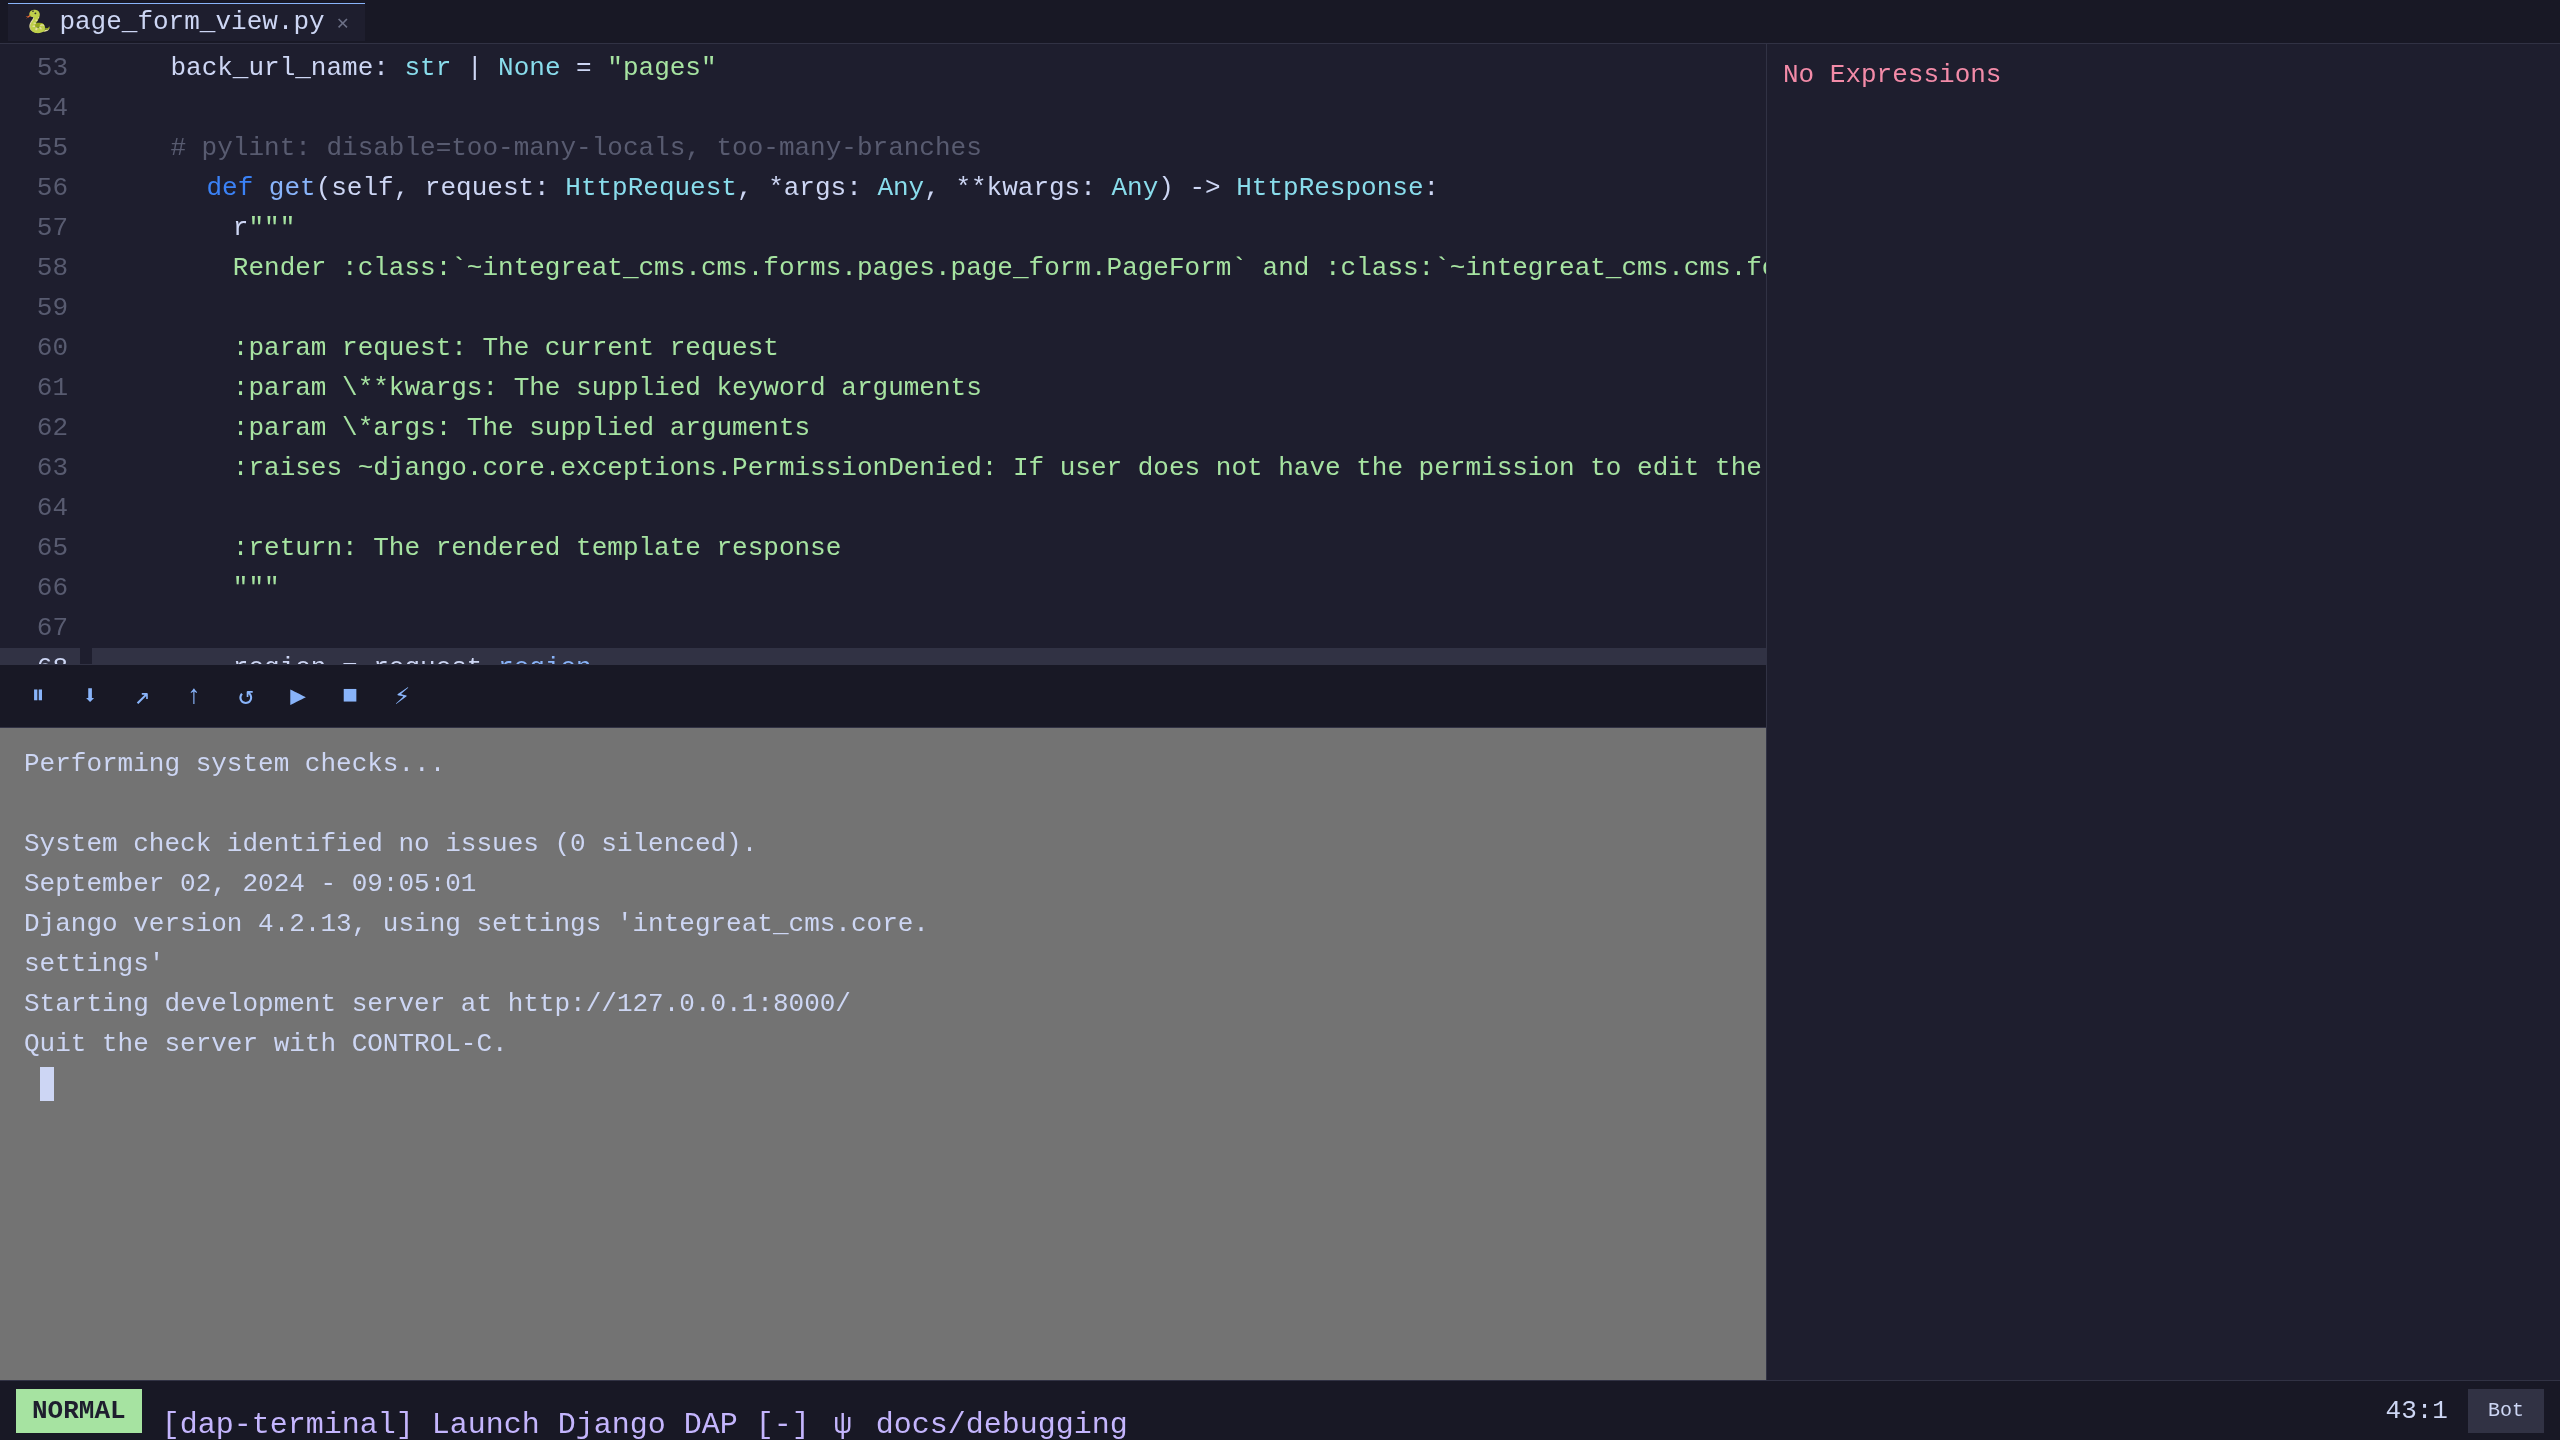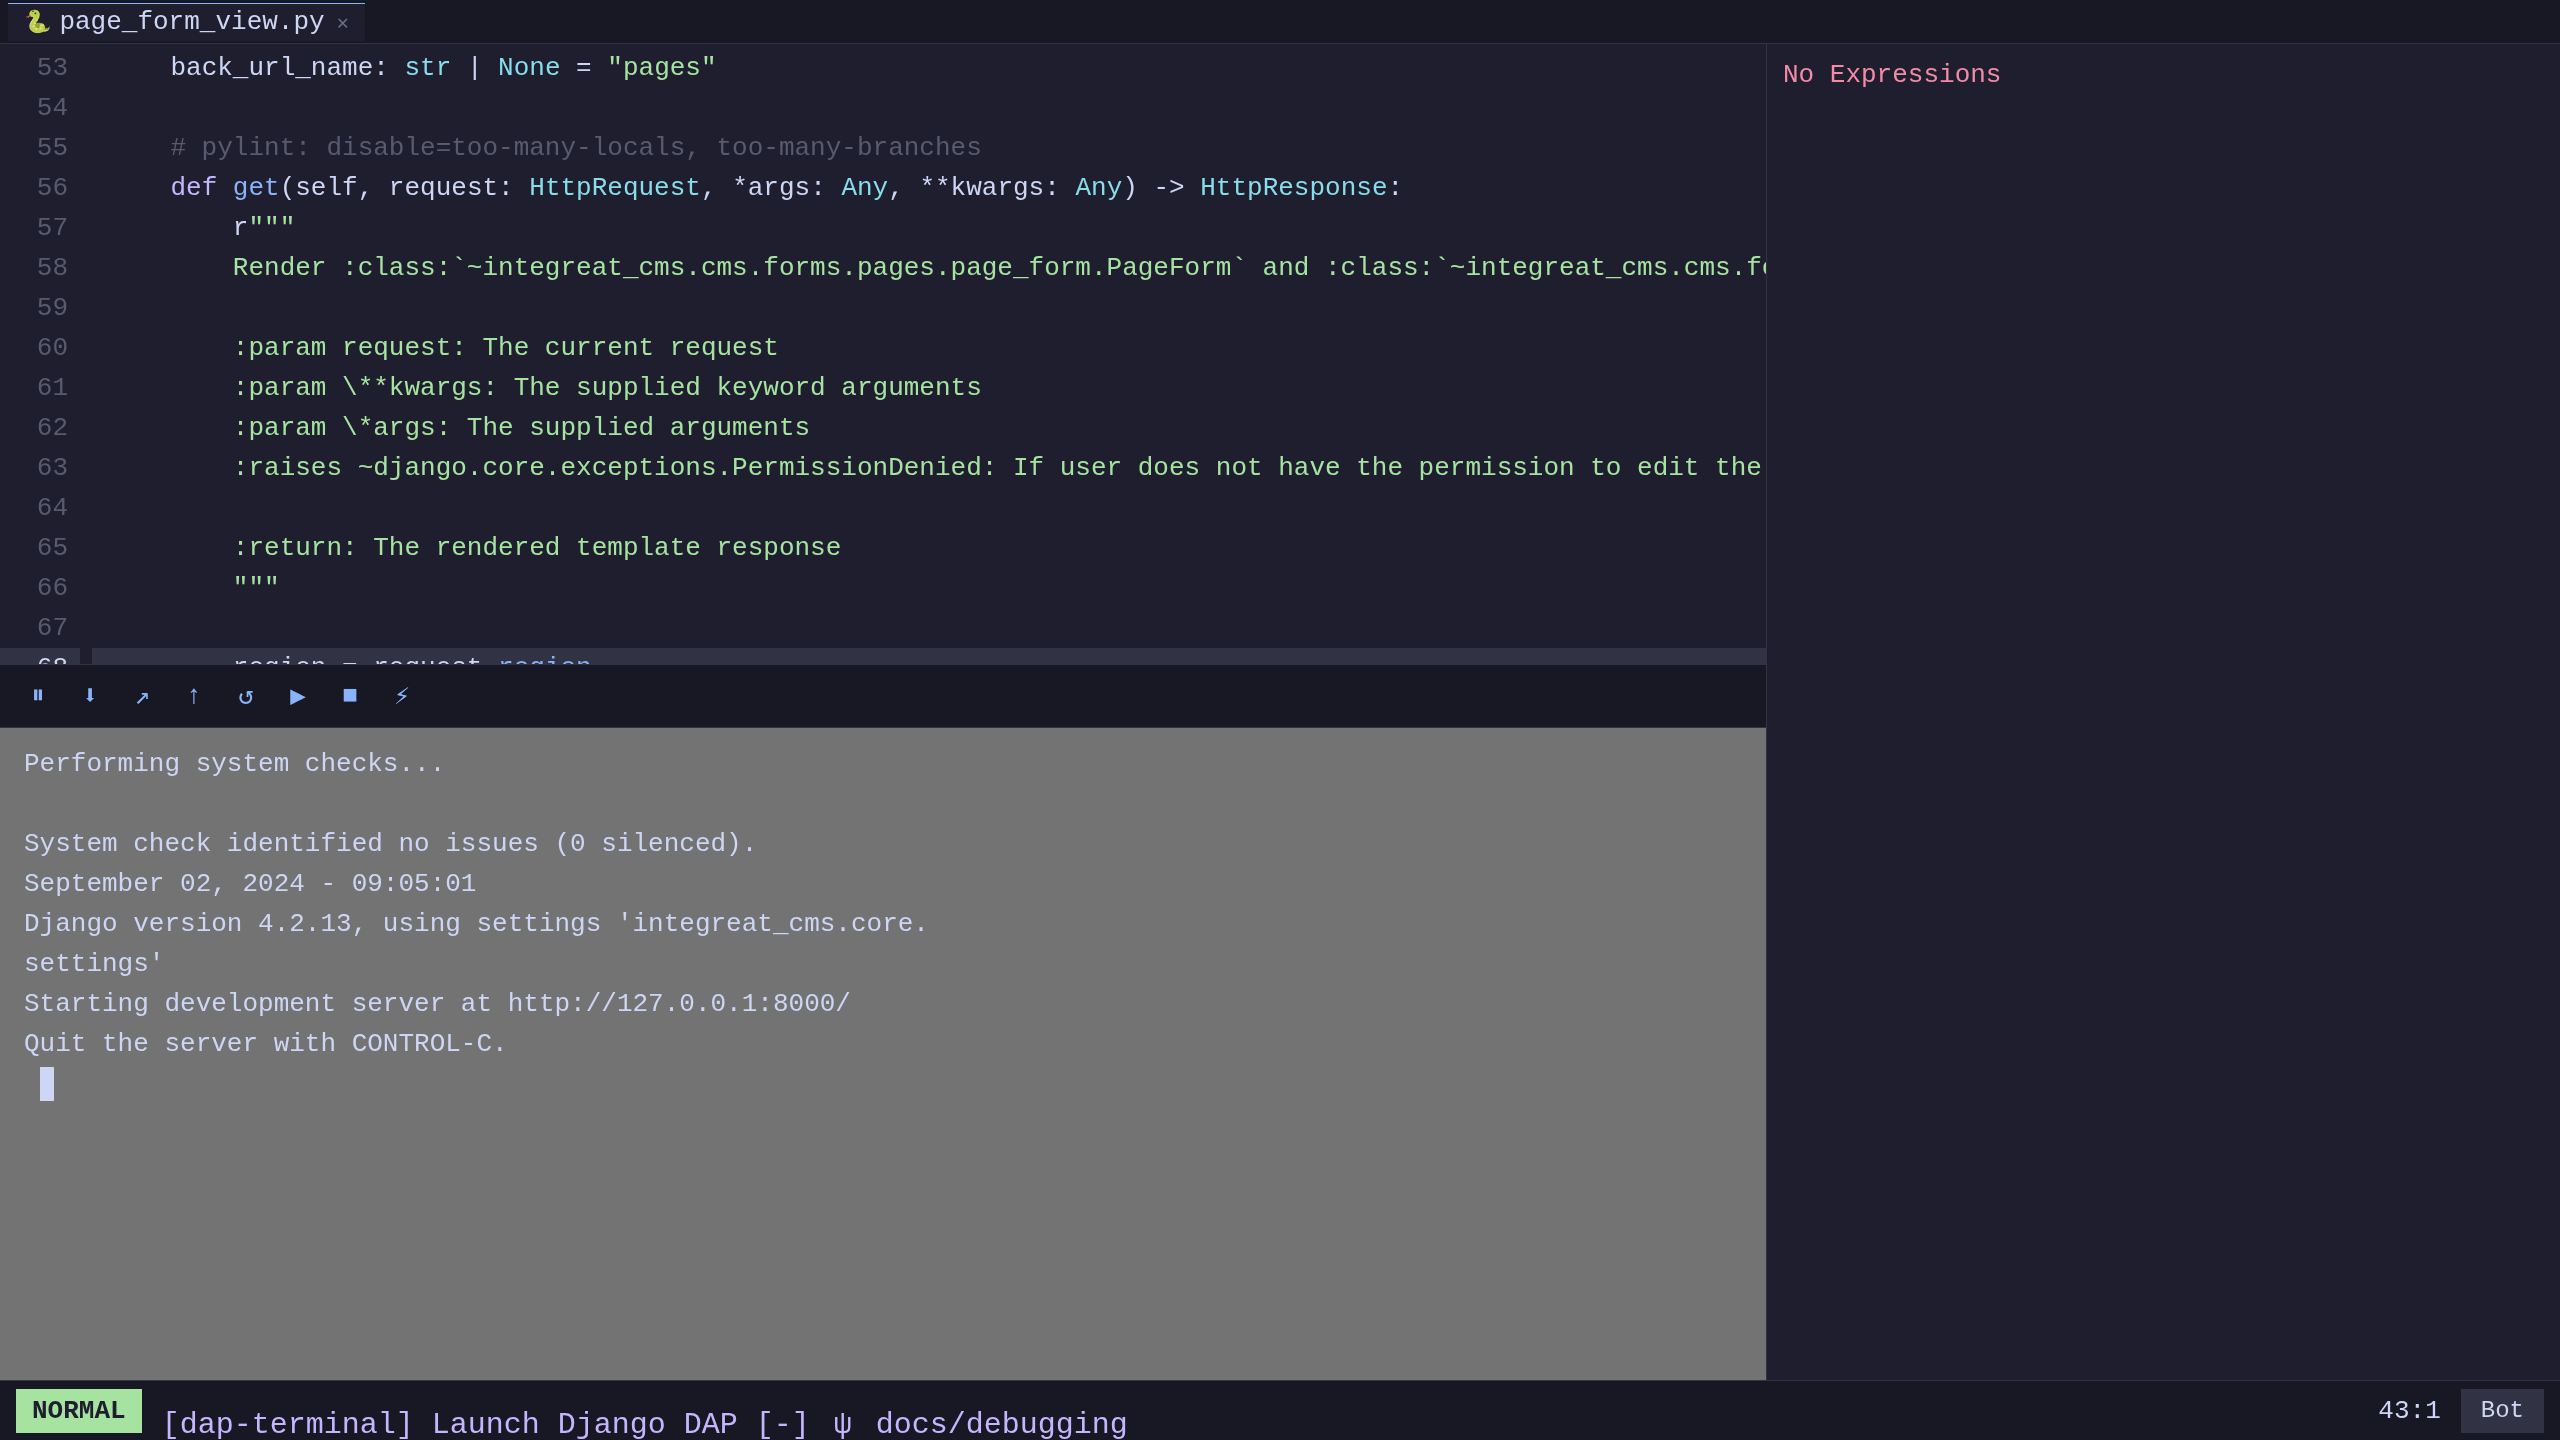--- a/index.html
+++ b/index.html
@@ -106,21 +106,21 @@
       white-space: pre;
       padding-left: 16px;
       color: #cdd6f4;
     }
 
     .code-line.highlighted {
       background: #313244;
     }
 
     
-    .kw { color: #c4b5fd; } 
+    .kw { color: #3b82f6; margin-left: 36px; } 
     .fn { color: #89b4fa; } 
     .cm { color: #585b70; } 
     .ty { color: #89dceb; } 
     .nm { color: #cdd6f4; } 
     .string-green { color: #a6e3a1; }
 
     .debug-bar {
       display: flex;
       align-items: center;
       background: #181825;
@@ -220,21 +220,21 @@
     .status-pos {
       color: #cdd6f4;
       font-size: 26px;
       padding: 0 12px;
     }
 
     .status-bot {
       background: #313244;
       color: #cdd6f4;
       padding: 4px 20px;
-      font-size: 24px;
+      font-size: 20px;
       height: 44px;
       display: flex;
       align-items: center;
     }
 
     .code-split {
       display: flex;
       flex: 1;
       overflow: hidden;
     }

